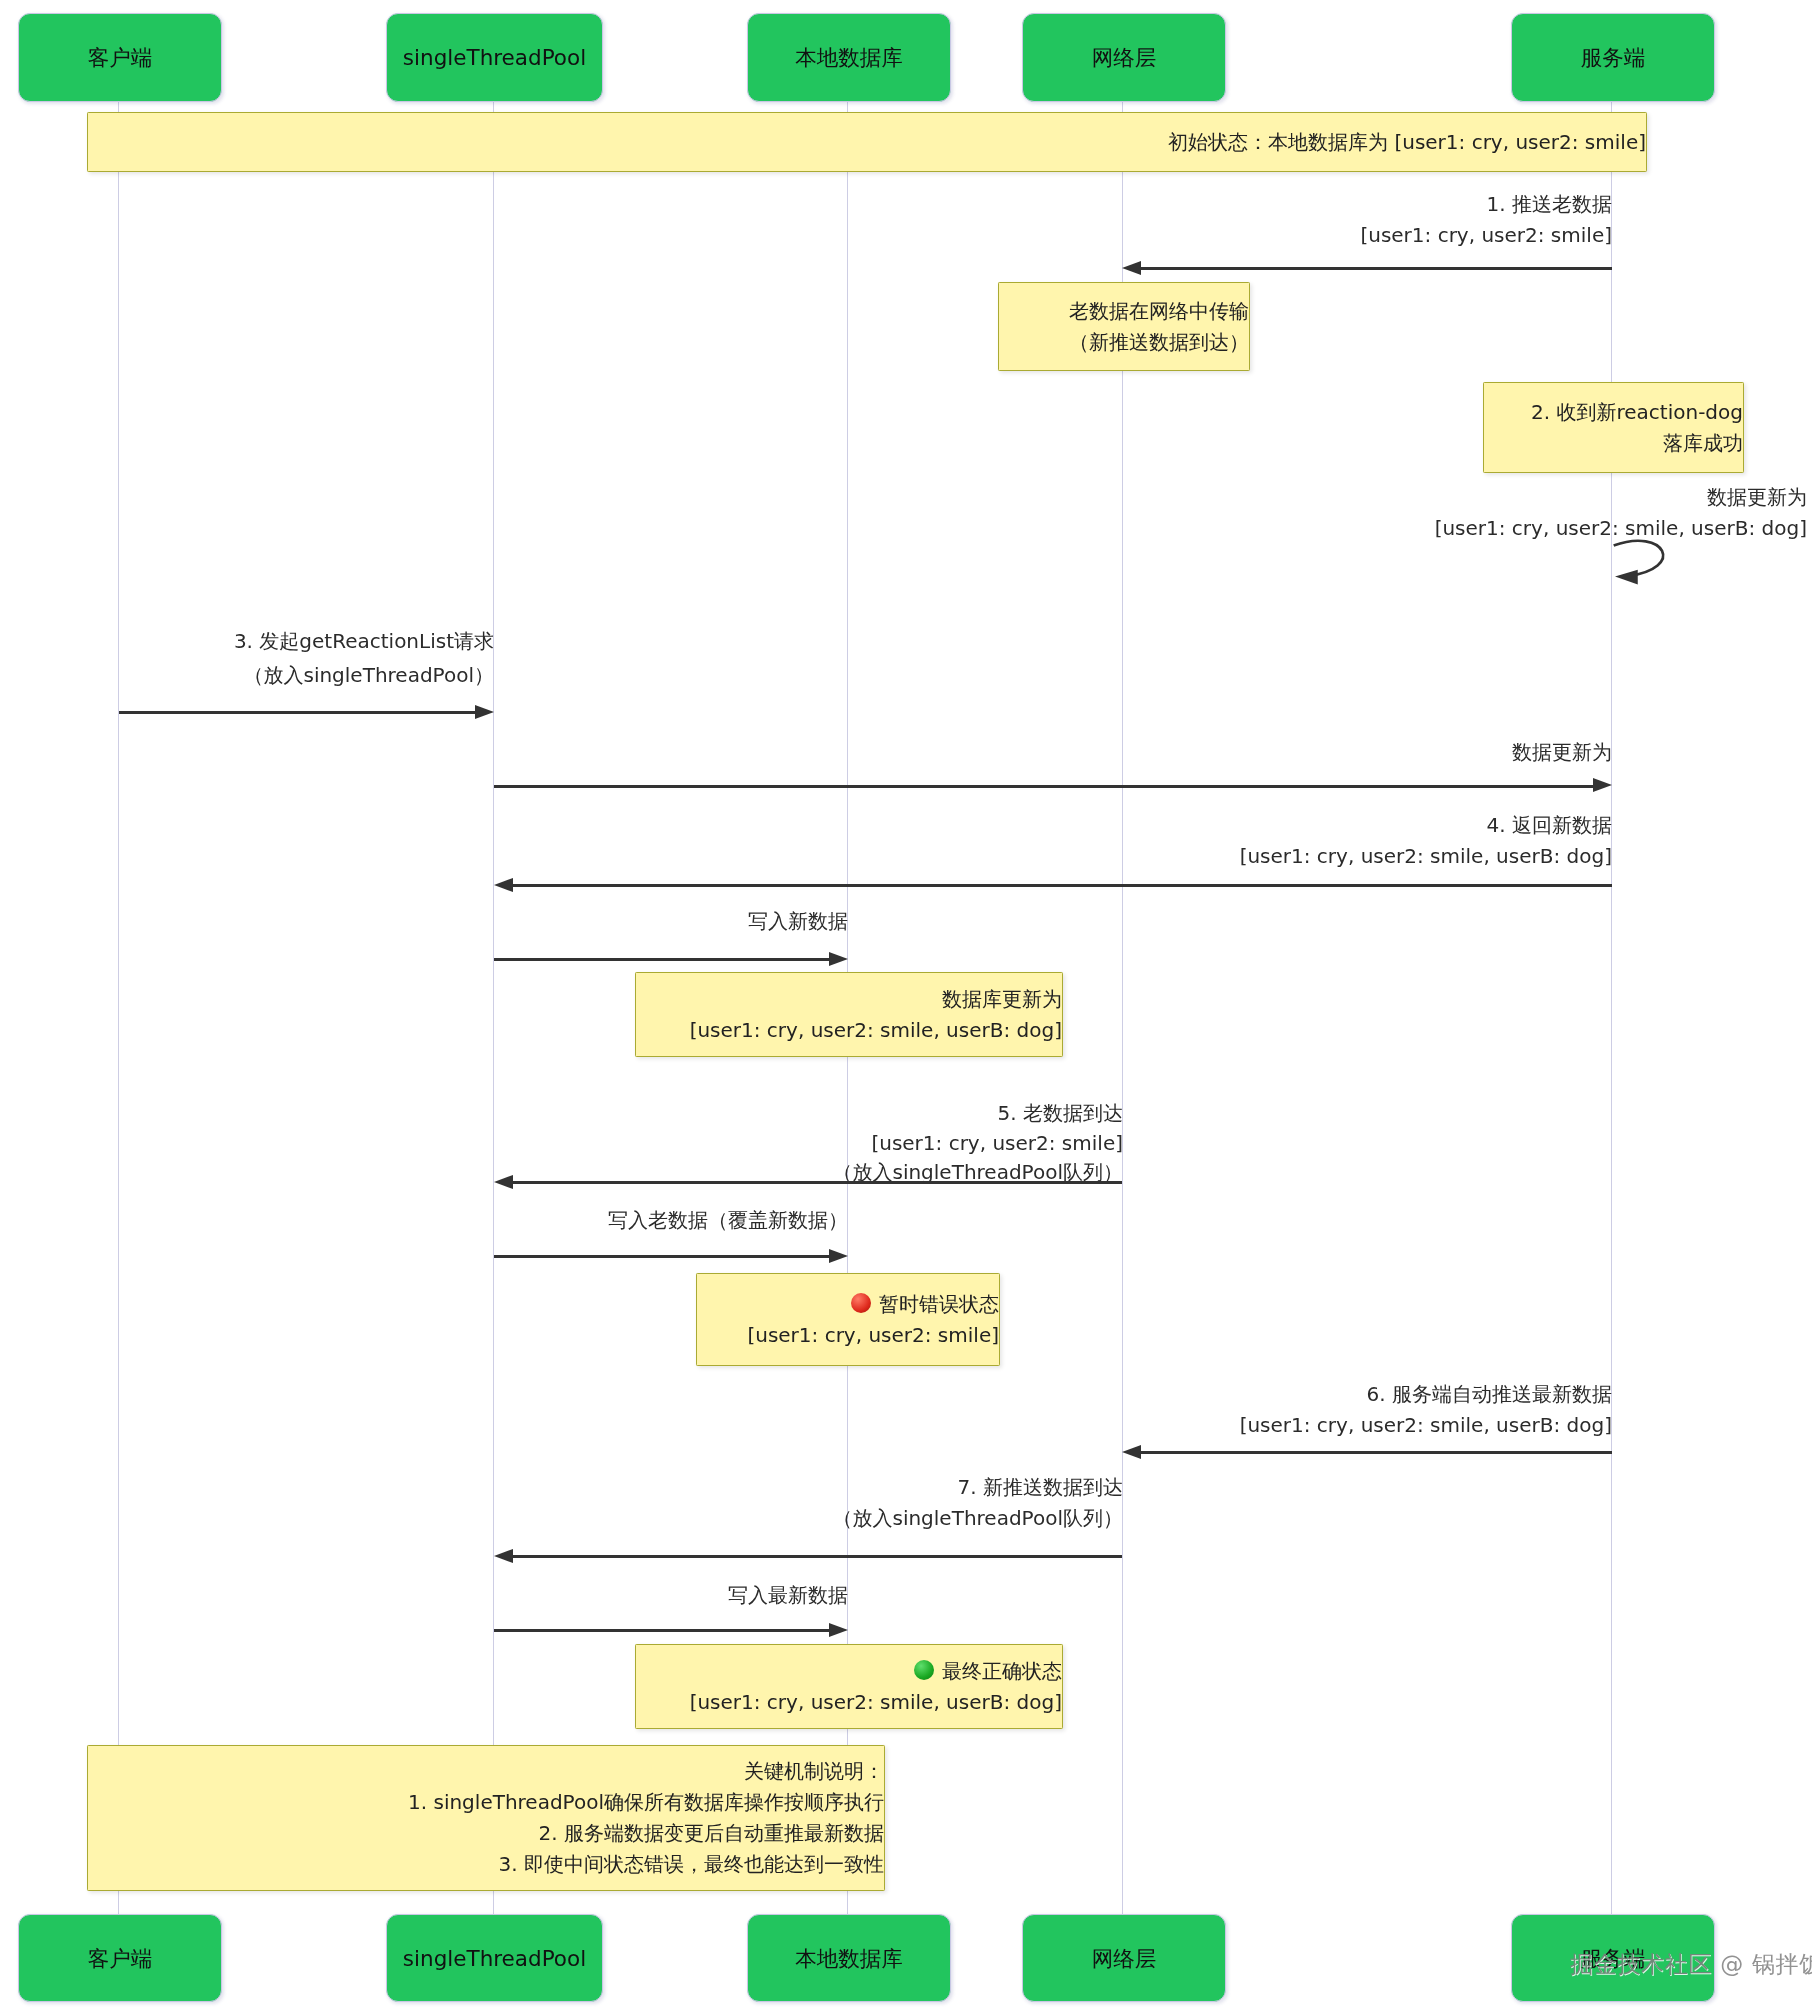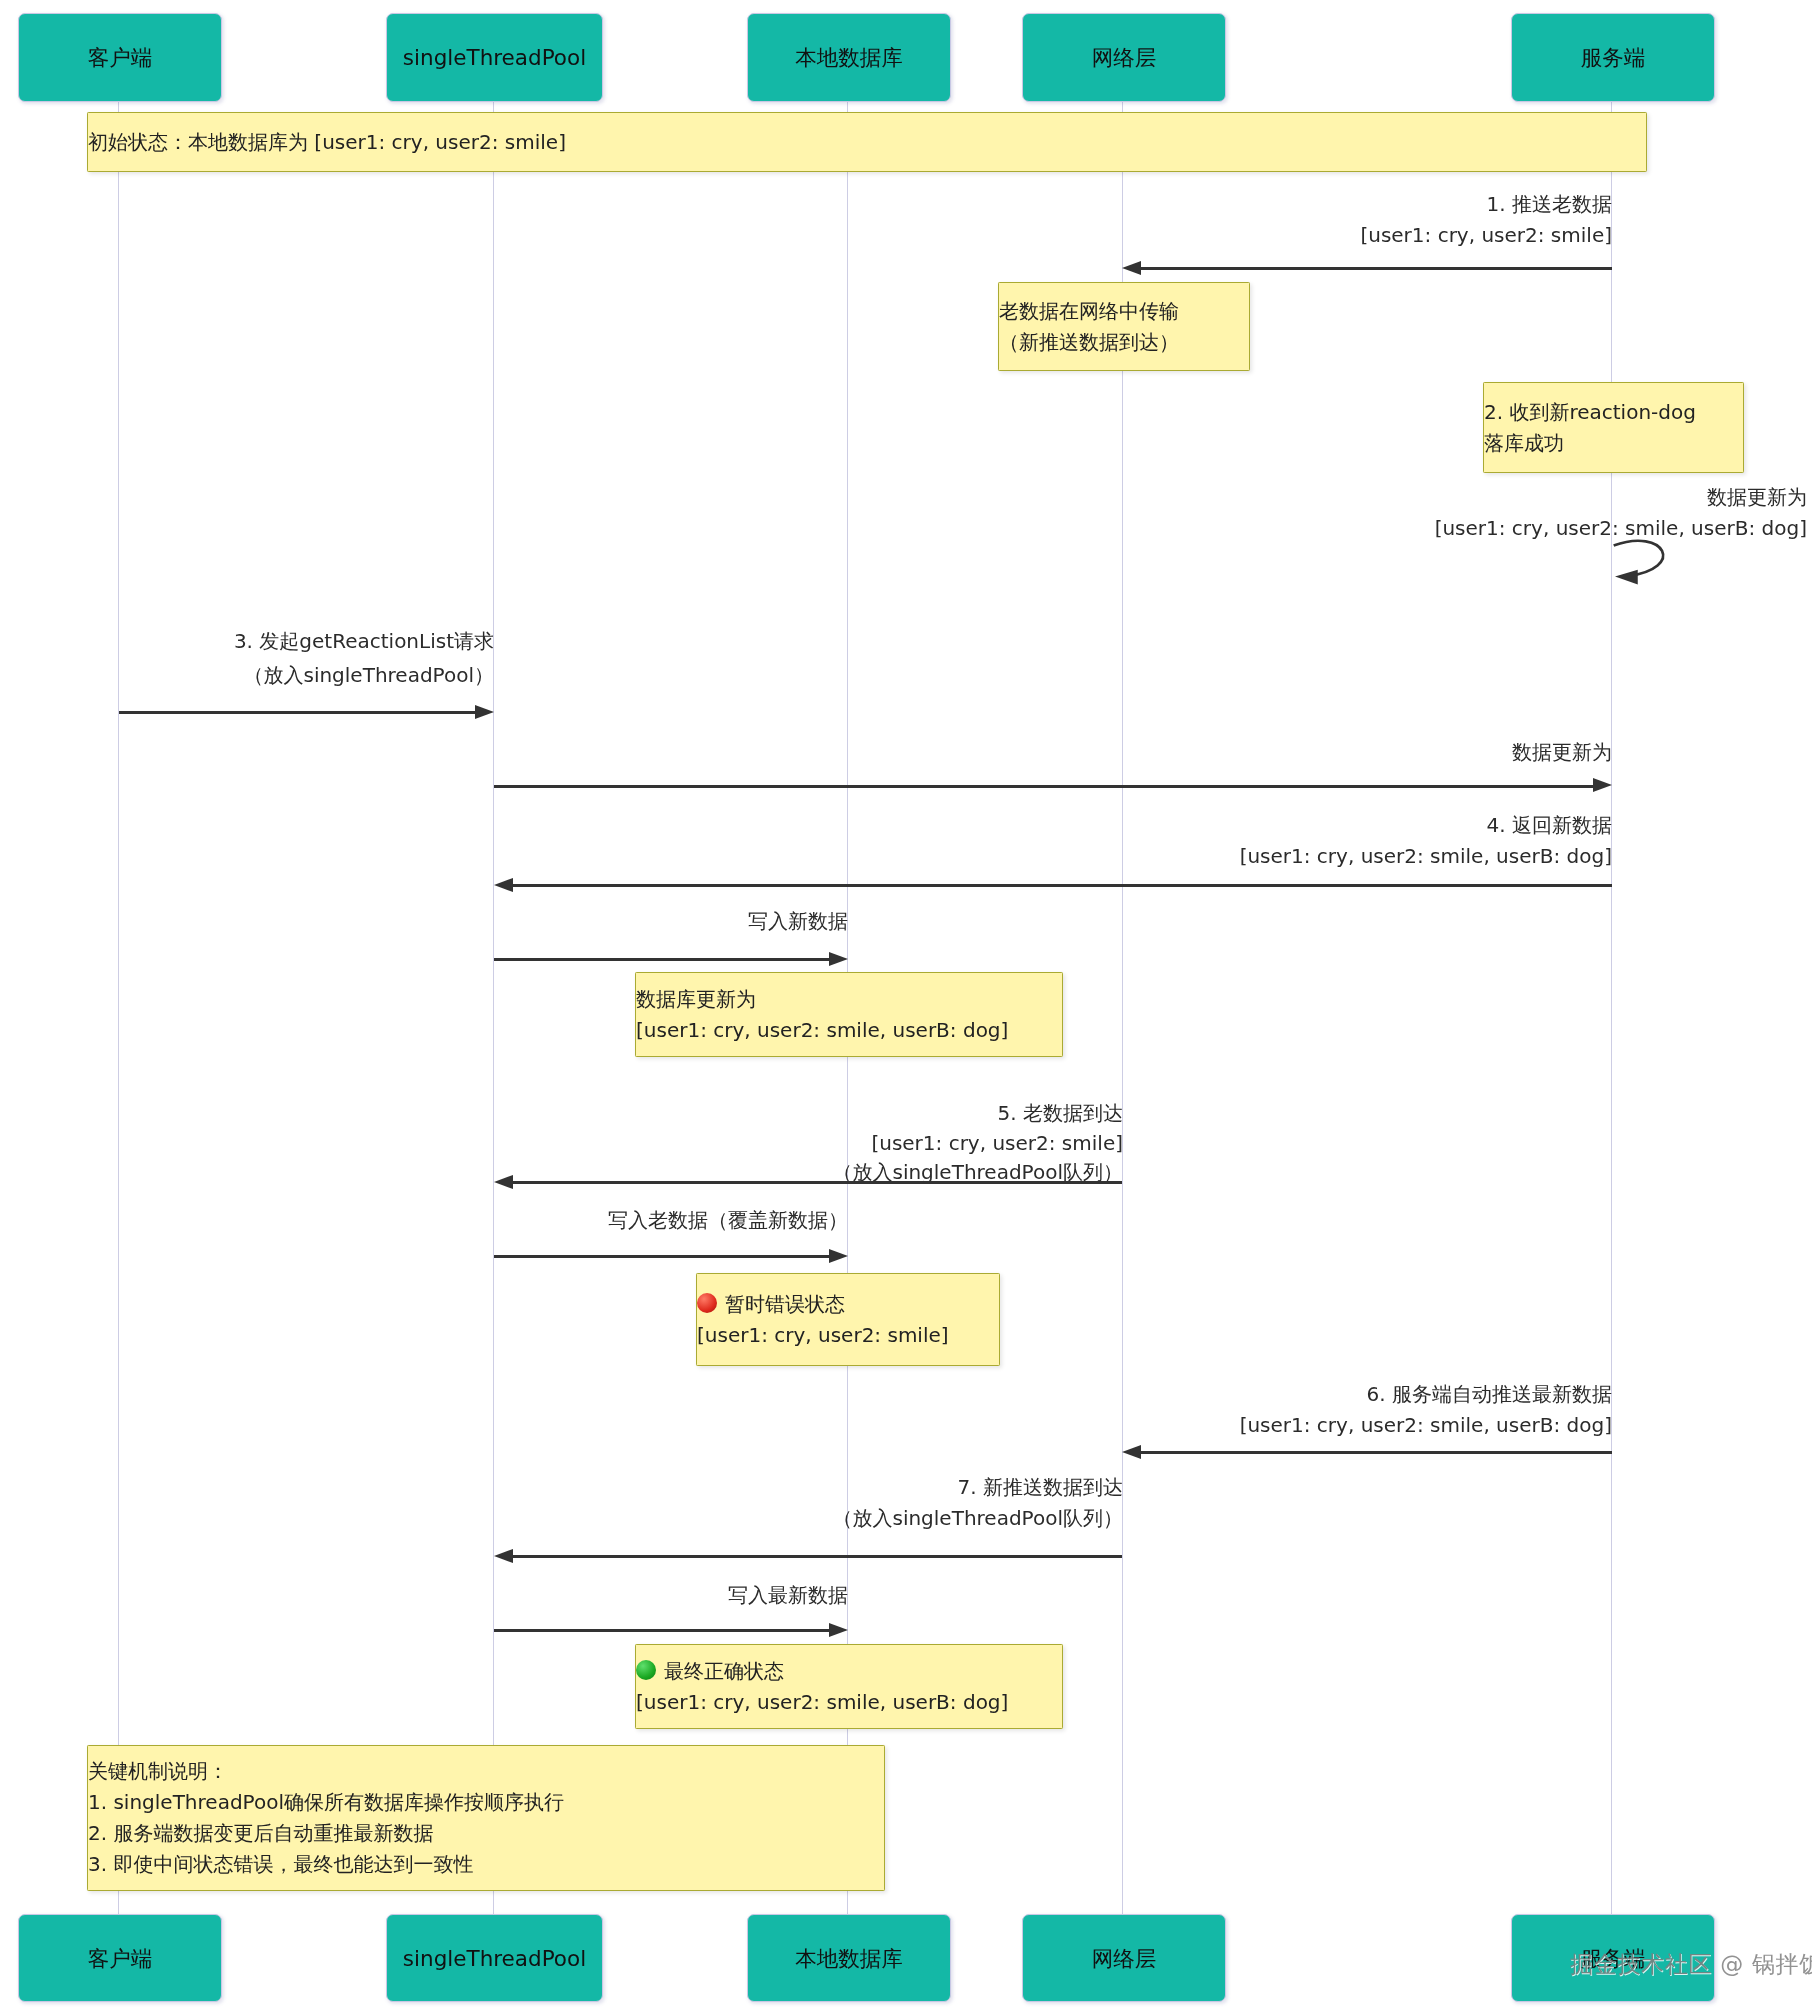--- a/index.html
+++ b/index.html
@@ -5,36 +5,36 @@
   html,body{margin:0;padding:0;background:#fff;}
   #diagram{
     position:relative;
     width:1812px;height:2015px;
     font-family:"DejaVu Sans","Liberation Sans",sans-serif;
     color:#222;background:#fff;overflow:hidden;
   }
   
   .pbox{
     position:absolute;height:87px;
-    background:#14b8a6;border:1.3px solid #C8C8E4;border-radius:7px;
+    background:#22c55e;border:1.3px solid #C8C8E4;border-radius:12px;
     box-shadow:1.3px 1.3px 3.4px rgba(100,100,160,0.18);
     display:flex;align-items:center;justify-content:center;
     font-size:21.5px;color:#111;
   }
   
   .lifeline{
     position:absolute;width:1.3px;top:101px;height:1813px;
     background:#CDCDE4;
   }
   
   .note{
     position:absolute;
     background:#FFF5AD;border:1.3px solid #AAAA33;border-radius:1.3px;
     box-shadow:2px 2px 4px rgba(0,0,0,0.10);
-    display:flex;flex-direction:column;align-items:flex-start;justify-content:center;
+    display:flex;flex-direction:column;align-items:flex-end;justify-content:center;
     font-size:20px;line-height:31px;color:#222;text-align:center;
   }
   
   .msg{
     position:absolute;text-align:right;
     font-size:20px;line-height:31px;color:#2b2b2b;white-space:nowrap;
   }
   .msg.tight{line-height:29.6px;margin-top:20px;}
   
   .aline{position:absolute;height:2.7px;background:#333;}

